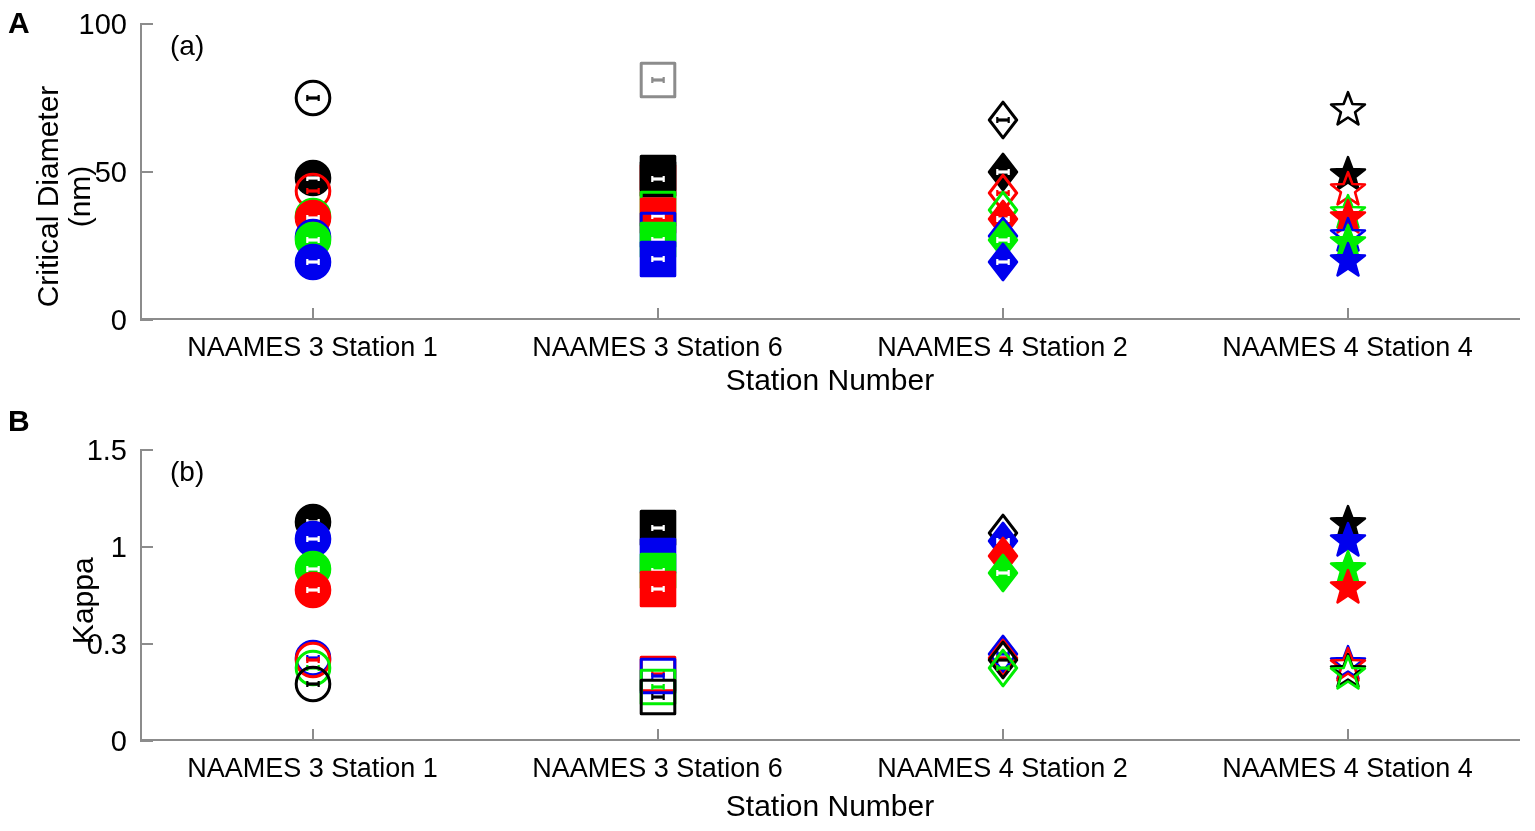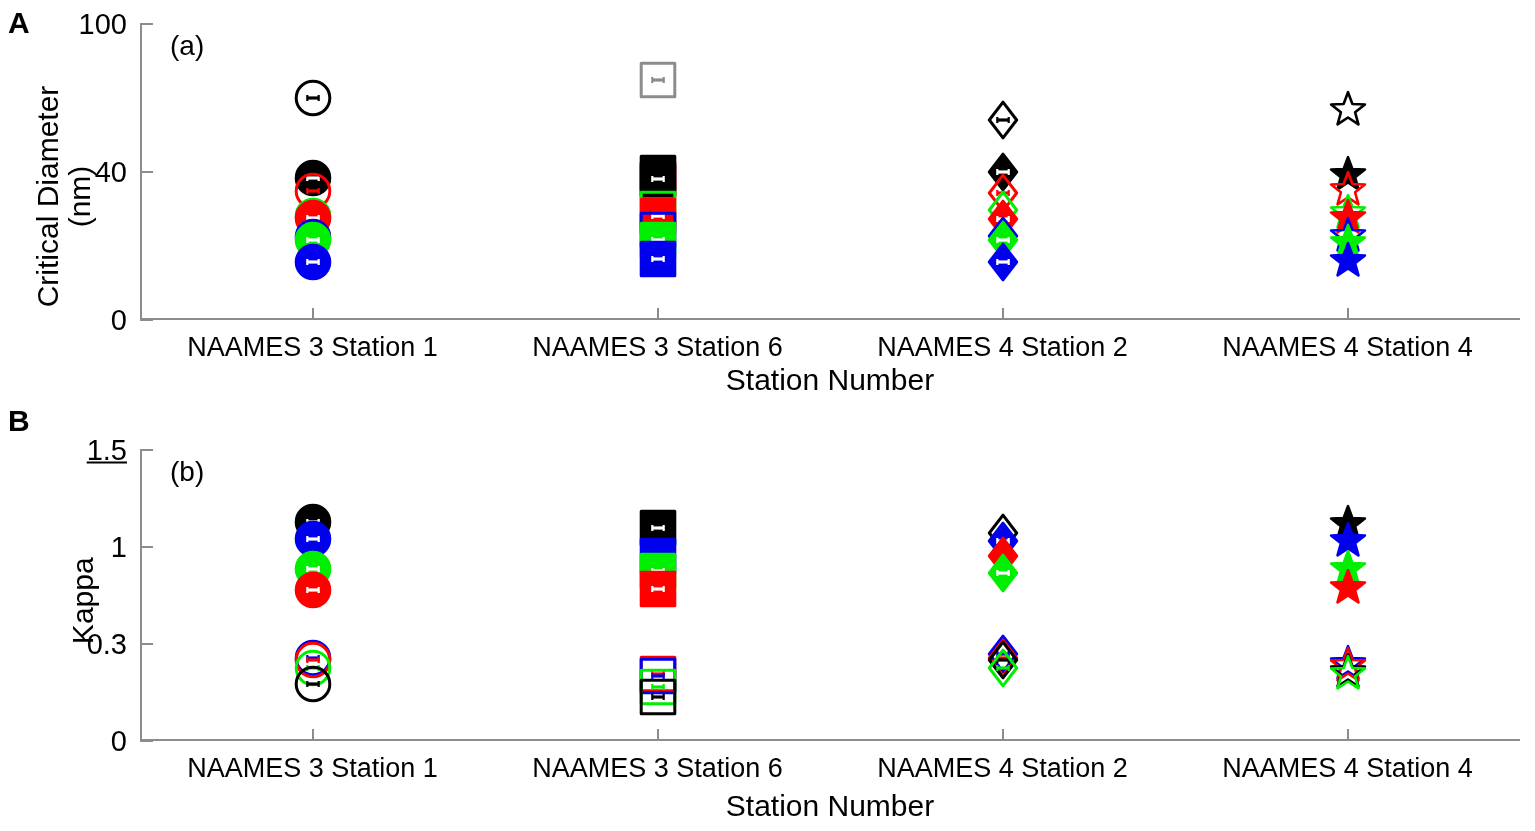--- a/index.html
+++ b/index.html
@@ -338,21 +338,21 @@
         </div>
         <div class="marker" style="left: 1207.5px; top: 236.8px;">
           <svg width="38" height="38" viewBox="0 0 38 38">
             <path d="M19.00,1.20L23.39,12.95L35.93,13.50L26.11,21.31L29.46,33.40L19.00,26.48L8.54,33.40L11.89,21.31L2.07,13.50L14.61,12.95Z" stroke="#0000ee" stroke-width="2.6" stroke-linejoin="round" fill="#0000ee"></path>
           </svg>
         </div>
       </div>
   <div class="ytick-mark" style="top: 296px;"></div>
       <div class="ytick" style="top: 296px;">0</div>
       <div class="ytick-mark" style="top: 148px;"></div>
-      <div class="ytick" style="top: 148px;">40</div>
+      <div class="ytick" style="top: 148px;">50</div>
       <div class="ytick-mark" style="top: 0px;"></div>
       <div class="ytick" style="top: 0px;">100</div>
       <div class="xtick-mark" style="left: 172.5px;"></div>
       <div class="xtick-label" style="left: 172.5px; top: 310px;">NAAMES 3 Station 1</div>
       <div class="xtick-mark" style="left: 517.5px;"></div>
       <div class="xtick-label" style="left: 517.5px; top: 310px;">NAAMES 3 Station 6</div>
       <div class="xtick-mark" style="left: 862.5px;"></div>
       <div class="xtick-label" style="left: 862.5px; top: 310px;">NAAMES 4 Station 2</div>
       <div class="xtick-mark" style="left: 1207.5px;"></div>
       <div class="xtick-label" style="left: 1207.5px; top: 310px;">NAAMES 4 Station 4</div>
@@ -644,21 +644,21 @@
           </svg>
         </div>
       </div>
   <div class="ytick-mark" style="top: 291px;"></div>
       <div class="ytick" style="top: 291px;">0</div>
       <div class="ytick-mark" style="top: 194px;"></div>
       <div class="ytick" style="top: 194px;">0.3</div>
       <div class="ytick-mark" style="top: 97px;"></div>
       <div class="ytick" style="top: 97px;">1</div>
       <div class="ytick-mark" style="top: 0px;"></div>
-      <div class="ytick" style="top: 0px; text-decoration: underline;">1.5</div>
+      <div class="ytick" style="top: 0px;">1.5</div>
       <div class="xtick-mark" style="left: 172.5px;"></div>
       <div class="xtick-label" style="left: 172.5px; top: 305px;">NAAMES 3 Station 1</div>
       <div class="xtick-mark" style="left: 517.5px;"></div>
       <div class="xtick-label" style="left: 517.5px; top: 305px;">NAAMES 3 Station 6</div>
       <div class="xtick-mark" style="left: 862.5px;"></div>
       <div class="xtick-label" style="left: 862.5px; top: 305px;">NAAMES 4 Station 2</div>
       <div class="xtick-mark" style="left: 1207.5px;"></div>
       <div class="xtick-label" style="left: 1207.5px; top: 305px;">NAAMES 4 Station 4</div>
     </div>
 

